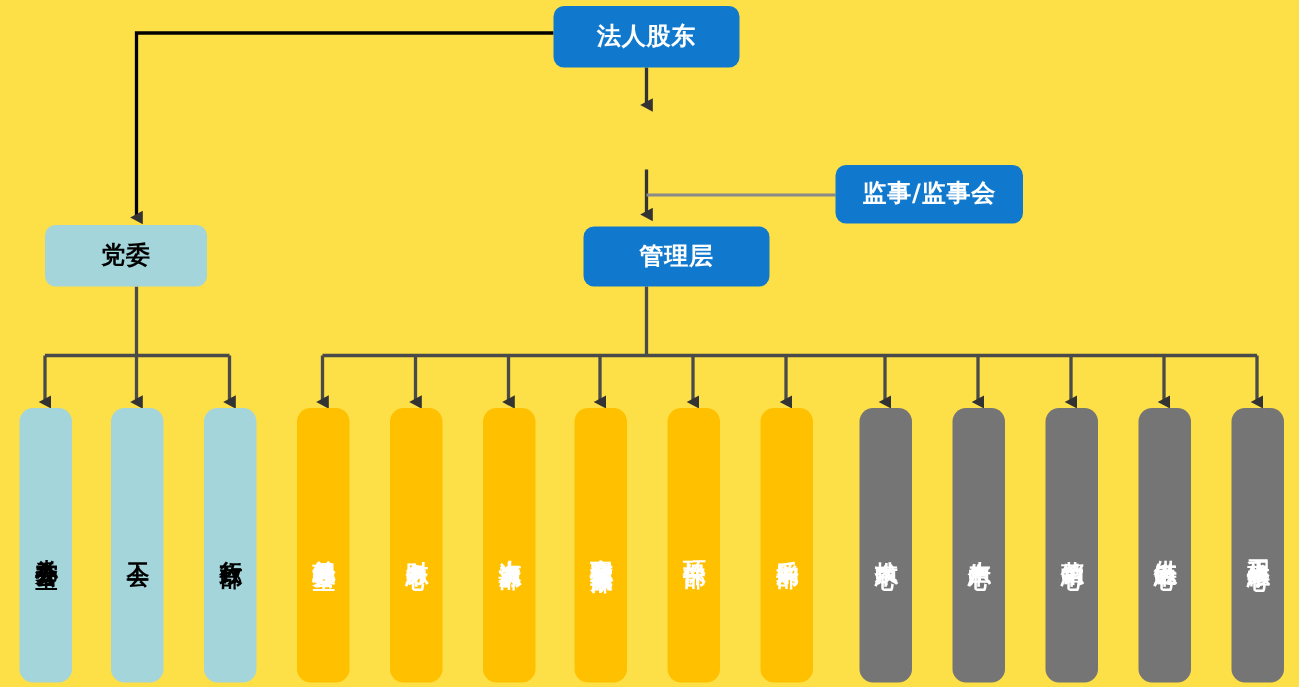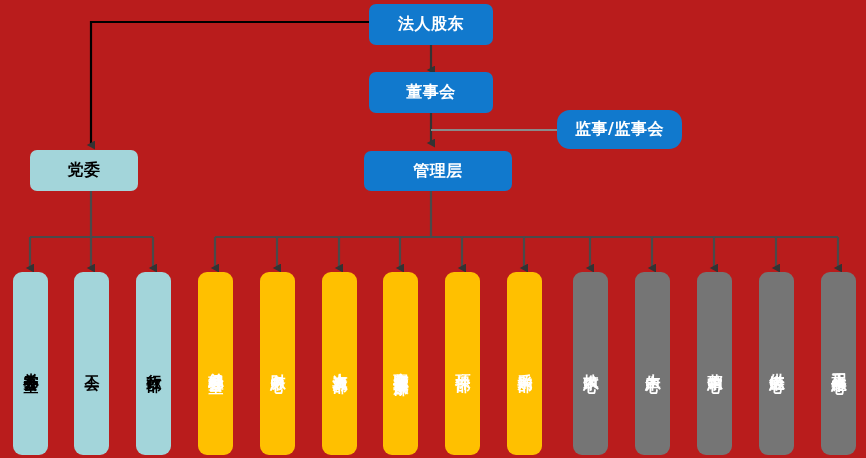--- a/index.html
+++ b/index.html
@@ -4,21 +4,21 @@
 <style>
   html,body{margin:0;padding:0;background:#ffffff;}
   body{
     font-family:"DejaVu Sans","Liberation Sans",sans-serif;
     -webkit-font-smoothing:antialiased;
   }
   #chart{
     position:relative;
     width:866px;
     height:458px;
-    background:#b91c1c;
+    background:#fde047;
     overflow:hidden;
   }
   svg.connectors{
     position:absolute;
     left:0; top:0;
     width:866px; height:458px;
     pointer-events:none;
   }
   .node{
     position:absolute;
@@ -104,29 +104,26 @@
     <path d="M652,237 L652,268" stroke="#4A4A4A" stroke-width="2.2" fill="none" marker-end="url(#arrowDark)"></path>
     <path d="M714,237 L714,268" stroke="#4A4A4A" stroke-width="2.2" fill="none" marker-end="url(#arrowDark)"></path>
     <path d="M776,237 L776,268" stroke="#4A4A4A" stroke-width="2.2" fill="none" marker-end="url(#arrowDark)"></path>
     <path d="M838,237 L838,268" stroke="#4A4A4A" stroke-width="2.2" fill="none" marker-end="url(#arrowDark)"></path>
   </svg>
 
   <div class="node top" style="left:369px; top:4px; width:124px; height:41px;">
     <span class="htext">法人股东</span>
   </div>
 
-  <div class="node top" style="left:369px; top:72px; width:124px; height:41px;">
-    <span class="htext">董事会</span>
-  </div>
 
-  <div class="node top" style="left:557px; top:110px; width:125px; height:39px;border-radius:13px;">
+  <div class="node top" style="left:557px; top:110px; width:125px; height:39px;">
     <span class="htext">监事/监事会</span>
   </div>
 
-  <div class="node top" style="left:364px; top:151px; width:148px; height:40px;">
+  <div class="node top" style="left:389px; top:151px; width:124px; height:40px;">
     <span class="htext">管理层</span>
   </div>
 
   <div class="node party" style="left:30px; top:150px; width:108px; height:41px;">
     <span class="htext">党委</span>
   </div>
 
   <div class="node leaf teal" style="left:13px; top:272px; height:183px;">
     <span class="vtext">党委办公室</span>
   </div>

